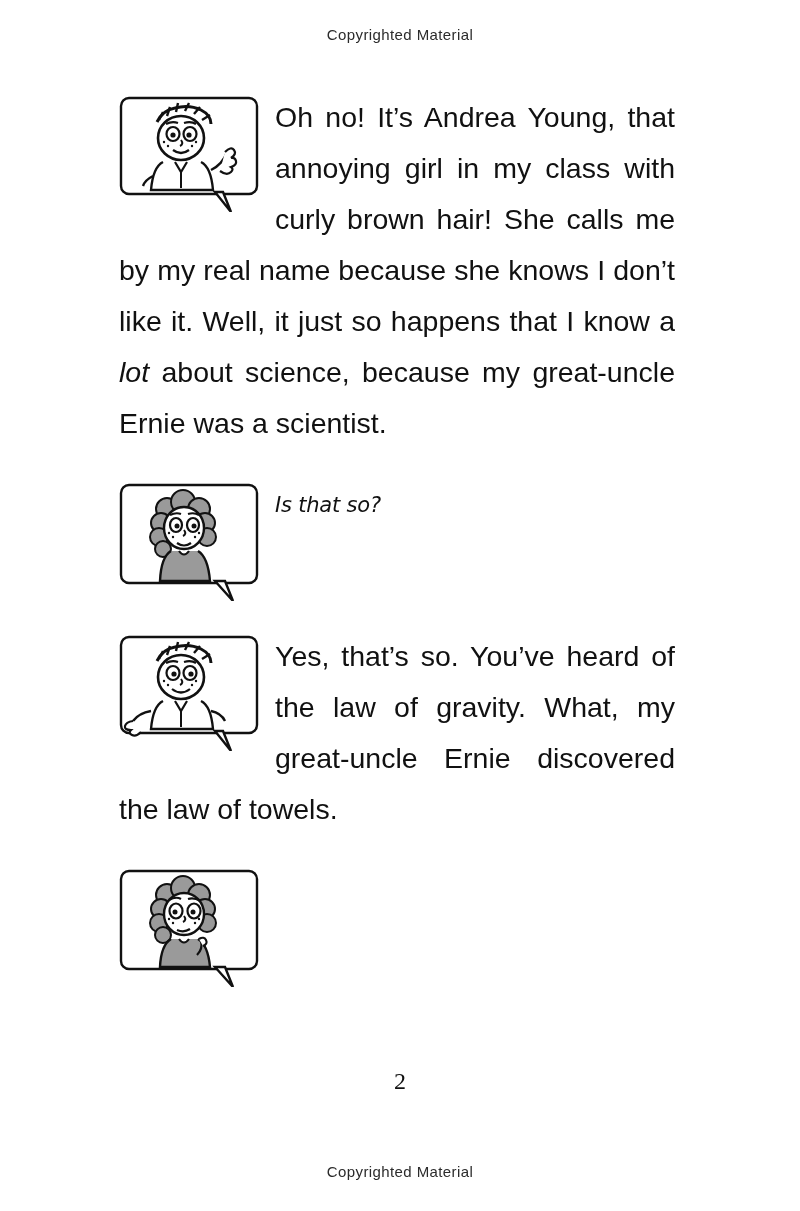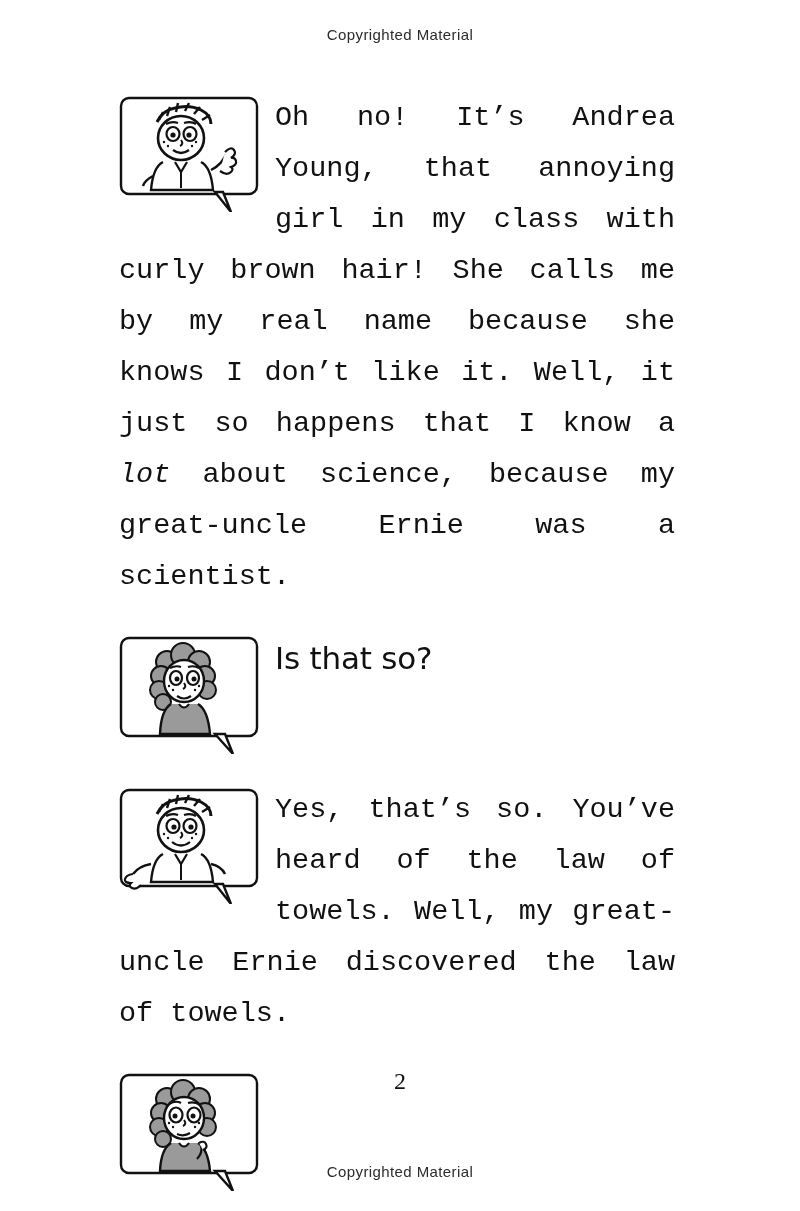--- a/index.html
+++ b/index.html
@@ -51,38 +51,39 @@
   .avatar {
     float: left;
     width: 140px;
     height: 116px;
     margin: 4px 16px 0 0;
     position: relative;
   }
   .avatar svg { display: block; }
 
   .narrator-text {
-    font-family: Liberation Mono, monospace;
+    font-family: Liberation Sans, sans-serif;
     font-size: 28.5px;
     line-height: 51px;
     text-align: justify;
     text-justify: inter-word;
     color: #111;
   }
   .narrator-text em {
     font-style: italic;
   }
 
   
   .comic-text {
     font-family: "DejaVu Sans", sans-serif;
-    font-size: 31px;
+    font-size: 21px;
     line-height: 52px;
     color: #111;
     letter-spacing: -0.2px;
+    font-style: italic;
   }
   .block.comic { margin-bottom: 30px; }
   .block.comic .avatar { height: 118px; }
 
   .block.serif-second .narrator-text { text-align: justify; }
 
   .page-number {
     position: absolute;
     left: 0;
     top: 1068px;
@@ -219,21 +220,21 @@
               <circle cx="73" cy="50" r="1.2" fill="#111"></circle>
             <path d="M44 66 q-10 5 -12 28 h62 q-2 -23 -12 -28" fill="#fff" stroke="#111" stroke-width="2.4"></path>
             <path d="M56 66 l6 10 l6 -10" fill="#fff" stroke="#111" stroke-width="2.2"></path>
             <path d="M62 76 v16" stroke="#111" stroke-width="2"></path>
             <path d="M32 76 q-12 2 -18 10" stroke="#111" stroke-width="2.4" fill="none"></path>
             <path d="M14 86 q-7 1 -8 5 q-1 4 6 4 q-3 3 1 5 q4 2 9 -3" fill="#fff" stroke="#111" stroke-width="2.2"></path>
             <path d="M92 76 q10 2 14 10" stroke="#111" stroke-width="2.4" fill="none"></path>
           </g>
         </svg>
       </div>
-      <div class="narrator-text">Yes, that’s so. You’ve heard of the law of towels. Well, my great-uncle Ernie discovered the law of towels.</div>
+      <div class="narrator-text">Yes, that’s so. You’ve heard of the law of gravity. What, my great-uncle Ernie discovered the law of towels.</div>
     </div>
 
     <div class="block comic b4">
       <div class="avatar">
         <svg width="140" height="118" viewBox="0 0 140 118" xmlns="http://www.w3.org/2000/svg">
           <g fill="none" stroke="#111" stroke-width="2.4">
             <rect x="2" y="2" width="136" height="98" rx="8" fill="#fff"></rect>
             <path d="M96 98 L114 118 L106 98 Z" fill="#fff" stroke="#111"></path>
           </g>
           <g>

